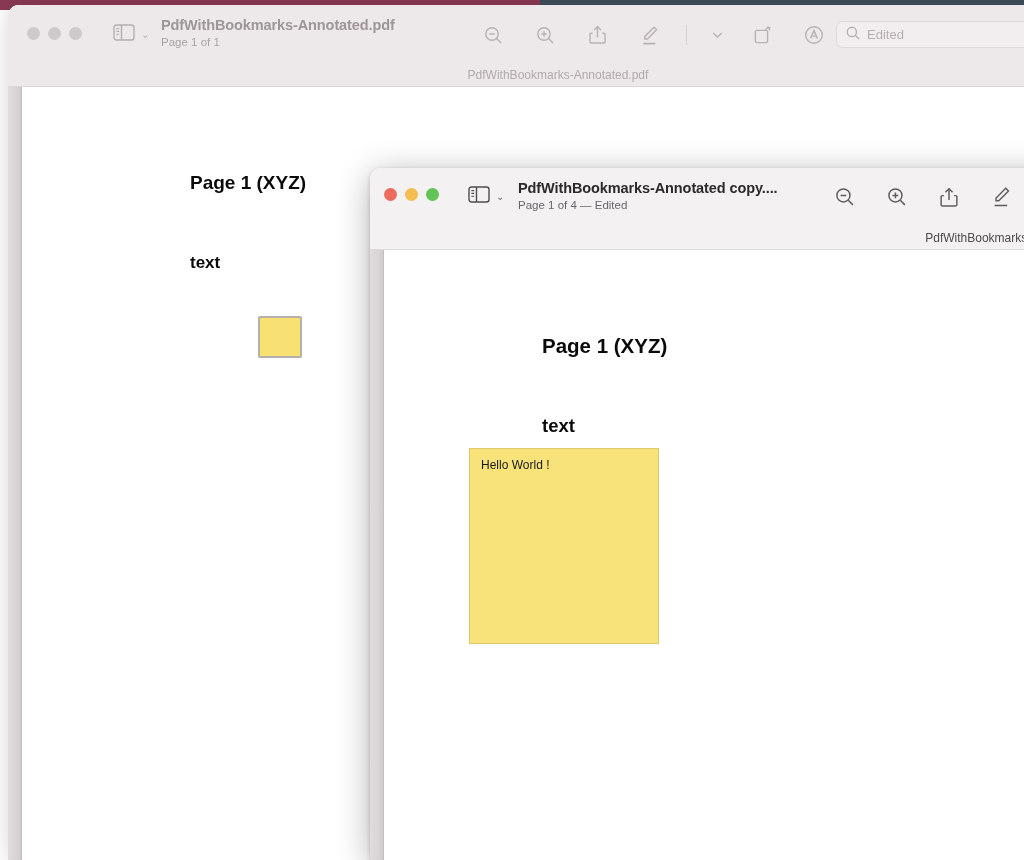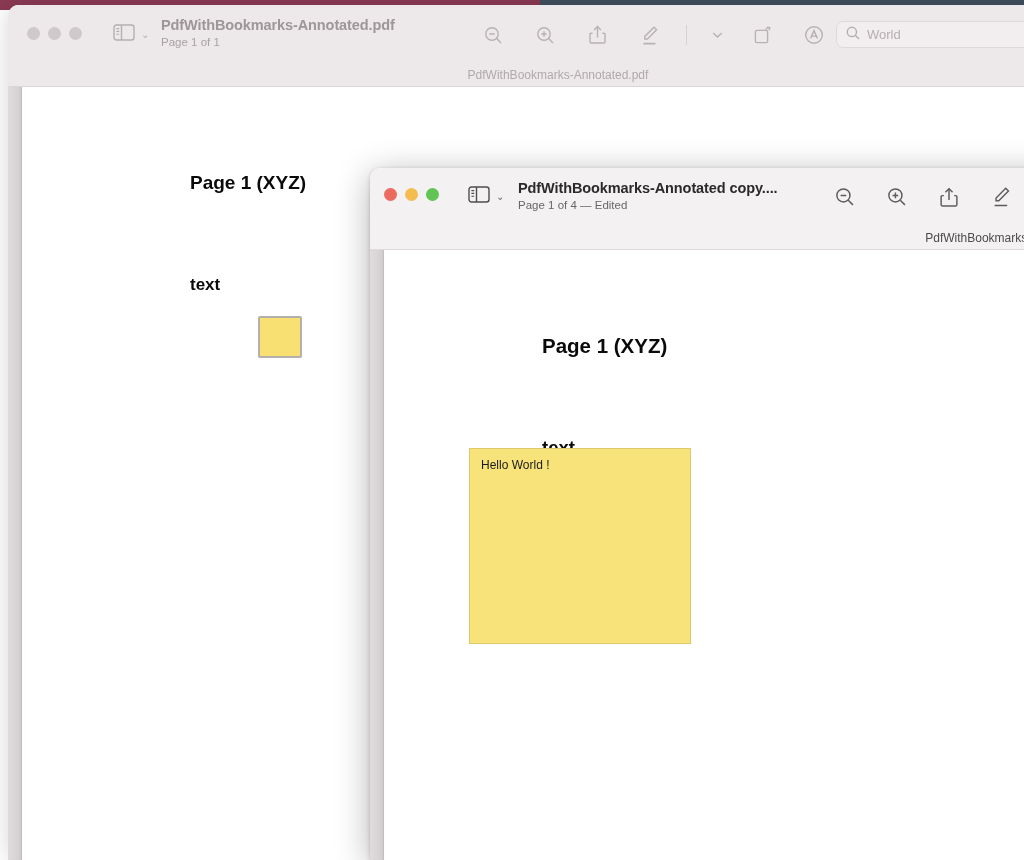--- a/index.html
+++ b/index.html
@@ -160,21 +160,20 @@
     font-weight: bold;
     color: #0a0a0a;
     white-space: nowrap;
     text-align: right;
   }
   .pg-body {
     position: absolute;
     font-weight: bold;
     color: #0a0a0a;
     white-space: nowrap;
-    margin-top: 22px;
   }
 
   
   .window.back .pg-heading { left: 168px; top: 85px; font-size: 19px; }
   .window.back .pg-body    { left: 168px; top: 166px; font-size: 17px; }
 
   
   .window.front .pg-heading { left: 158px; top: 84px; font-size: 20.5px; }
   .window.front .pg-body    { left: 158px; top: 165px; font-size: 18.5px; }
 
@@ -183,21 +182,21 @@
     position: absolute;
     left: 236px; top: 229px;
     width: 44px; height: 42px;
     background: #f9e073;
     border: 2px solid #b4b0ab;
     border-radius: 2px;
   }
   .note-open {
     position: absolute;
     left: 85px; top: 198px;
-    width: 222px; height: 196px;
+    width: 190px; height: 196px;
     background: #f8e37a;
     border: 1px solid #dcc96b;
   }
   .note-text {
     position: absolute;
     left: 11px; top: 9px;
     font-size: 12px;
     color: #1a1a1a;
     font-family: "Liberation Sans", sans-serif;
   }
@@ -290,21 +289,21 @@
         </div>
       </div>
 
       <div class="searchbox">
         <span>
           <svg width="14" height="14" viewBox="0 0 14 14" fill="none" stroke="#b5aeb1" stroke-width="1.4">
             <circle cx="5.9" cy="5.9" r="4.6"></circle>
               <path d="M9.4 9.4 L13 13"></path>
           </svg>
         </span>
-        <span class="search-ph">World</span>
+        <span class="search-ph">Edited</span>
       </div>
 
       <div class="subtitle-row">
         <span class="proxy-name">PdfWithBookmarks-Annotated.pdf</span>
       </div>
     </div>
 
     <div class="content">
       <div class="rail"></div>
       <div class="page">

